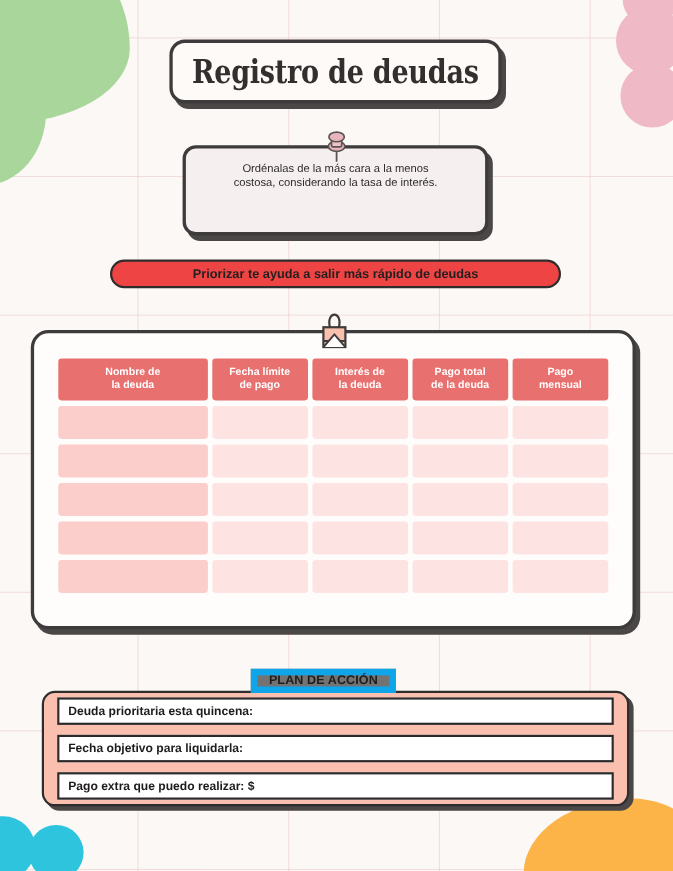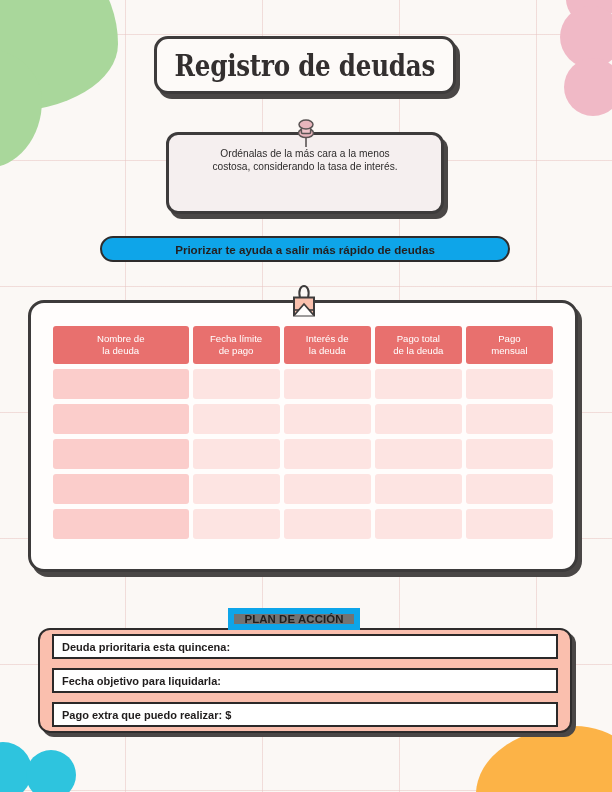--- a/index.html
+++ b/index.html
@@ -125,21 +125,21 @@
   .tip-body {
     font-size: 10.2px; color: #2e2c2c; line-height: 1.32;
   }
 
   
   .banner {
     position: absolute;
     left: 100px; top: 236px;
     width: 410px; height: 26px;
     z-index: 3;
-    background: #0ea5e9;
+    background: #ef4444;
     border: 2px solid #2e2c2c;
     border-radius: 16px;
     display: flex; align-items: center; justify-content: center;
   }
   .banner-text {
     font-size: 11.6px; font-weight: 700; color: #241f1f;
   }
 
   
   .clip {
@@ -162,21 +162,21 @@
   .table {
     width: 100%;
     border-collapse: separate;
     border-spacing: 4px 5px;
     table-layout: fixed;
   }
   .table th {
     background: #e8706e;
     color: #ffffff;
     font-size: 9.6px;
-    font-weight: 400;
+    font-weight: 700;
     line-height: 1.26;
     height: 38px;
     border-radius: 3px;
     padding: 2px 3px;
     vertical-align: middle;
   }
   .table td { height: 30px; border-radius: 3px; }
   .table td.c-first { background: #fbcdcb; }
   .table td.c-rest  { background: #fdE3e1; background: #fde4e2; }
   .col-1 { width: 28%; }

